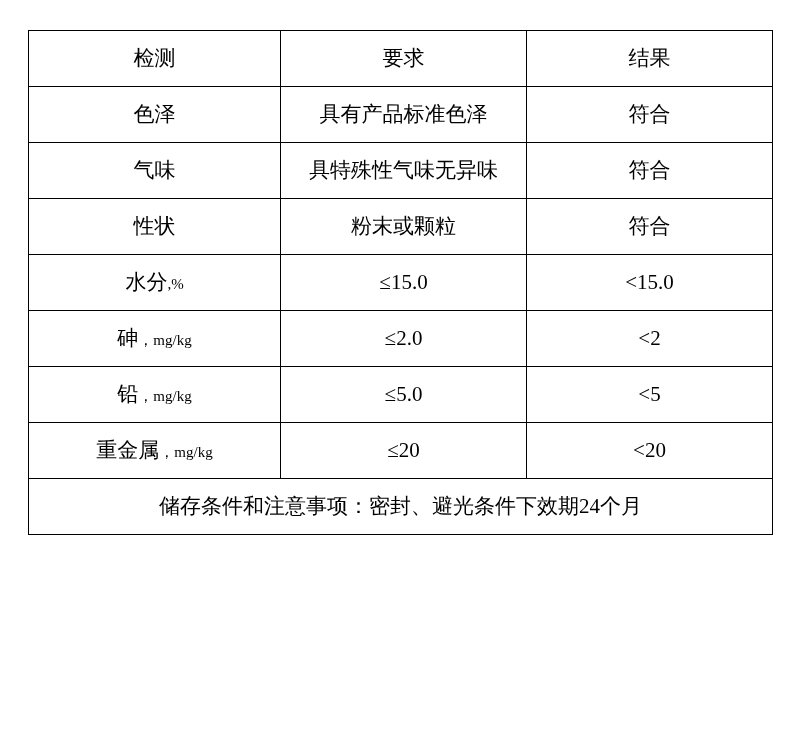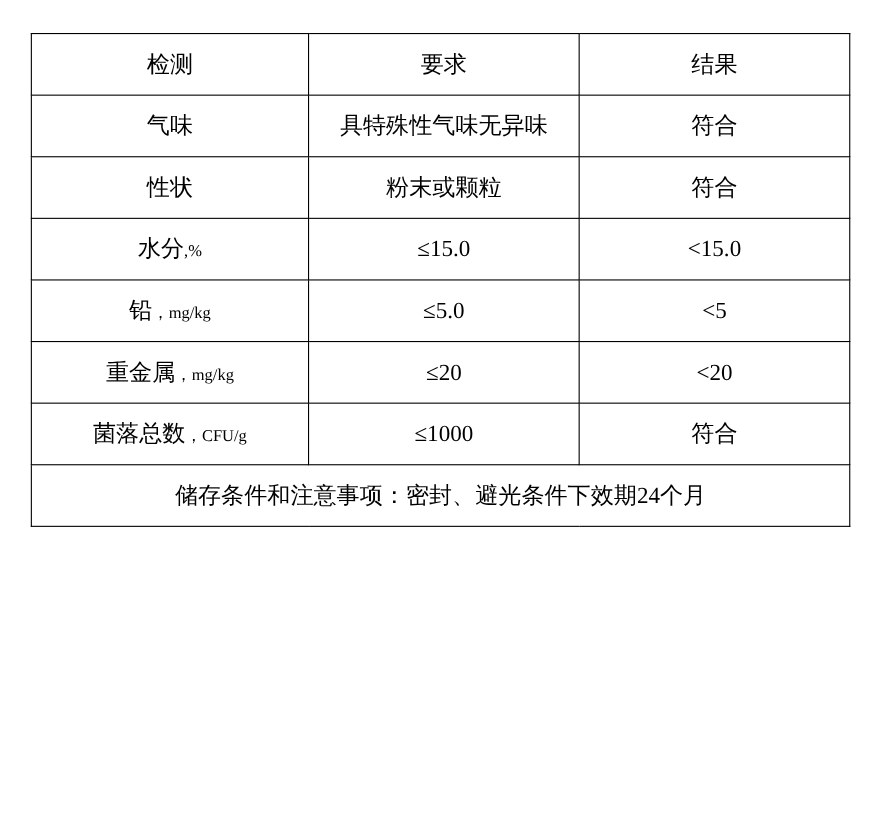--- a/index.html
+++ b/index.html
@@ -79,20 +79,25 @@
           <col class="c2">
           <col class="c3">
       </colgroup>
       <tbody>
         <tr>
           <td class="head">检测</td>
           <td class="head">要求</td>
           <td class="head">结果</td>
         </tr>
 
+        <tr>
+          <td><span>色泽</span><span class="unit"></span></td>
+          <td>具有产品标准色泽</td>
+          <td>符合</td>
+        </tr>
 
         <tr>
           <td><span>气味</span><span class="unit"></span></td>
           <td>具特殊性气味无异味</td>
           <td>符合</td>
         </tr>
 
         <tr>
           <td><span>性状</span><span class="unit"></span></td>
           <td>粉末或颗粒</td>
@@ -100,38 +105,38 @@
         </tr>
 
 
         <tr>
           <td><span>水分</span><span class="unit">,%</span></td>
           <td class="numtxt">≤15.0</td>
           <td class="numtxt">&lt;15.0</td>
         </tr>
 
 
+        <tr>
+          <td><span>砷</span><span class="unit">，mg/kg</span></td>
+          <td class="numtxt">≤2.0</td>
+          <td class="numtxt">&lt;2</td>
+        </tr>
 
         <tr>
           <td><span>铅</span><span class="unit">，mg/kg</span></td>
           <td class="numtxt">≤5.0</td>
           <td class="numtxt">&lt;5</td>
         </tr>
 
         <tr>
           <td><span>重金属</span><span class="unit">，mg/kg</span></td>
           <td class="numtxt">≤20</td>
           <td class="numtxt">&lt;20</td>
         </tr>
 
-        <tr>
-          <td><span>菌落总数</span><span class="unit">，CFU/g</span></td>
-          <td class="numtxt">≤1000</td>
-          <td>符合</td>
-        </tr>
 
 
         <tr class="note-row">
           <td colspan="3" class="note-text">储存条件和注意事项：密封、避光条件下效期24个月</td>
         </tr>
       </tbody>
     </table>
   </div>
 </div>
 

